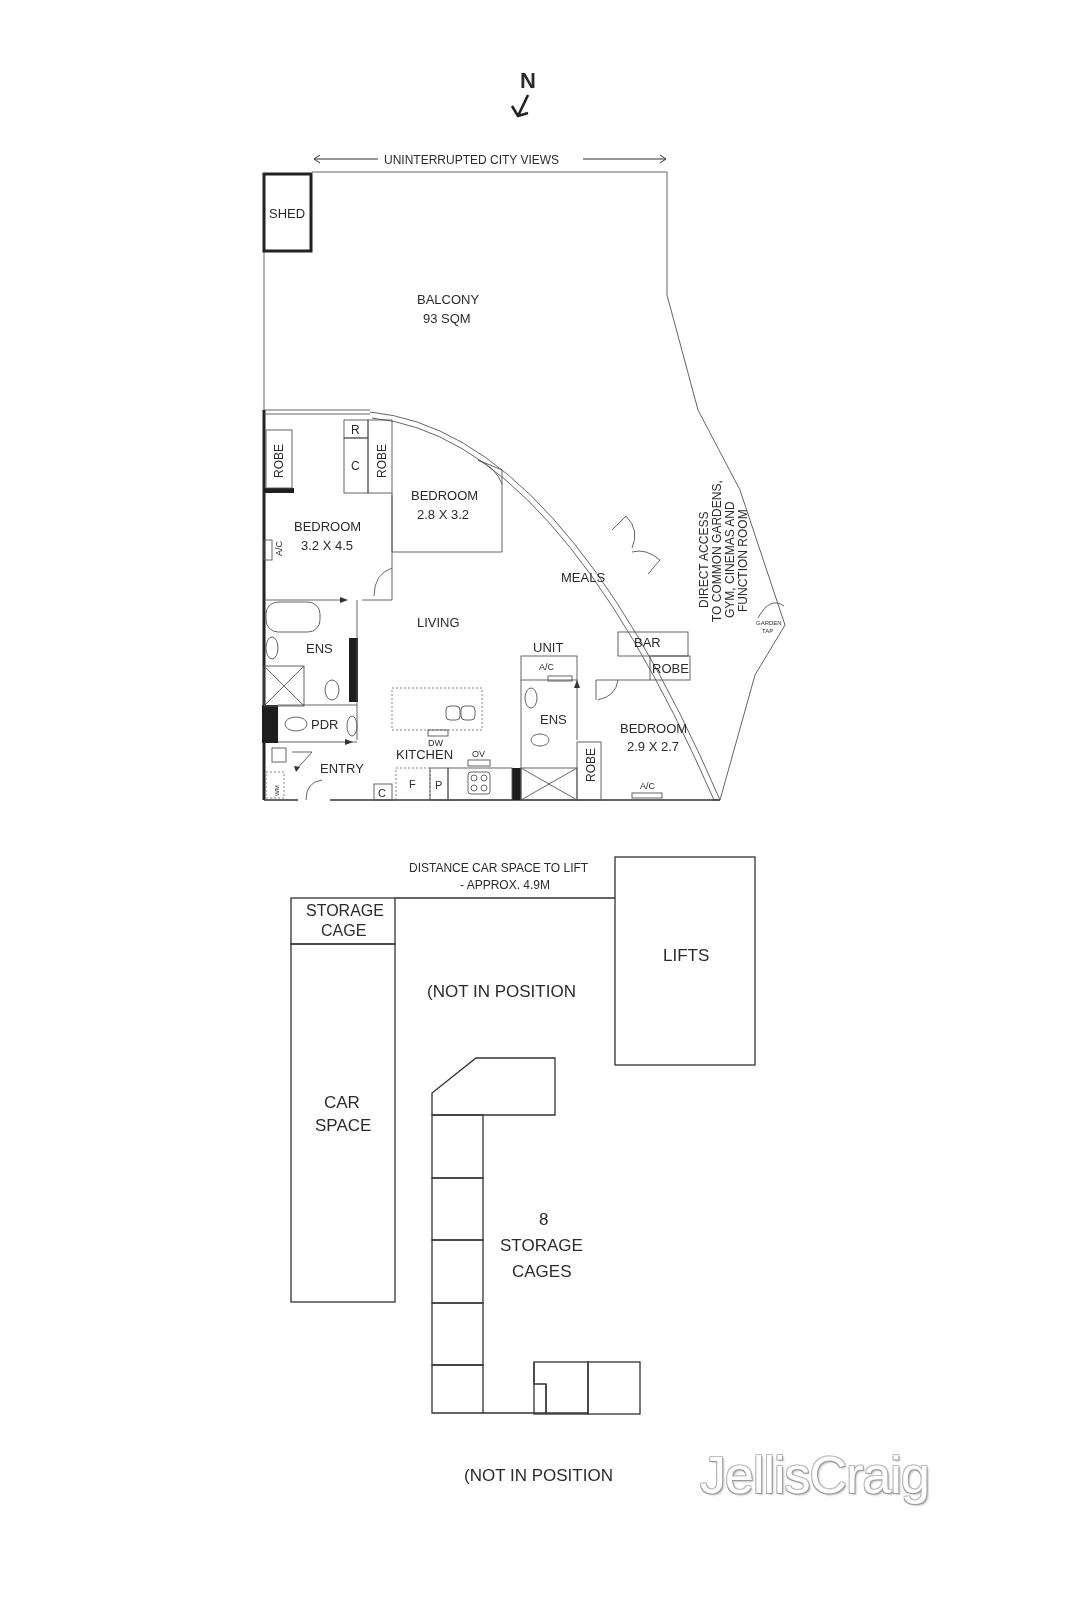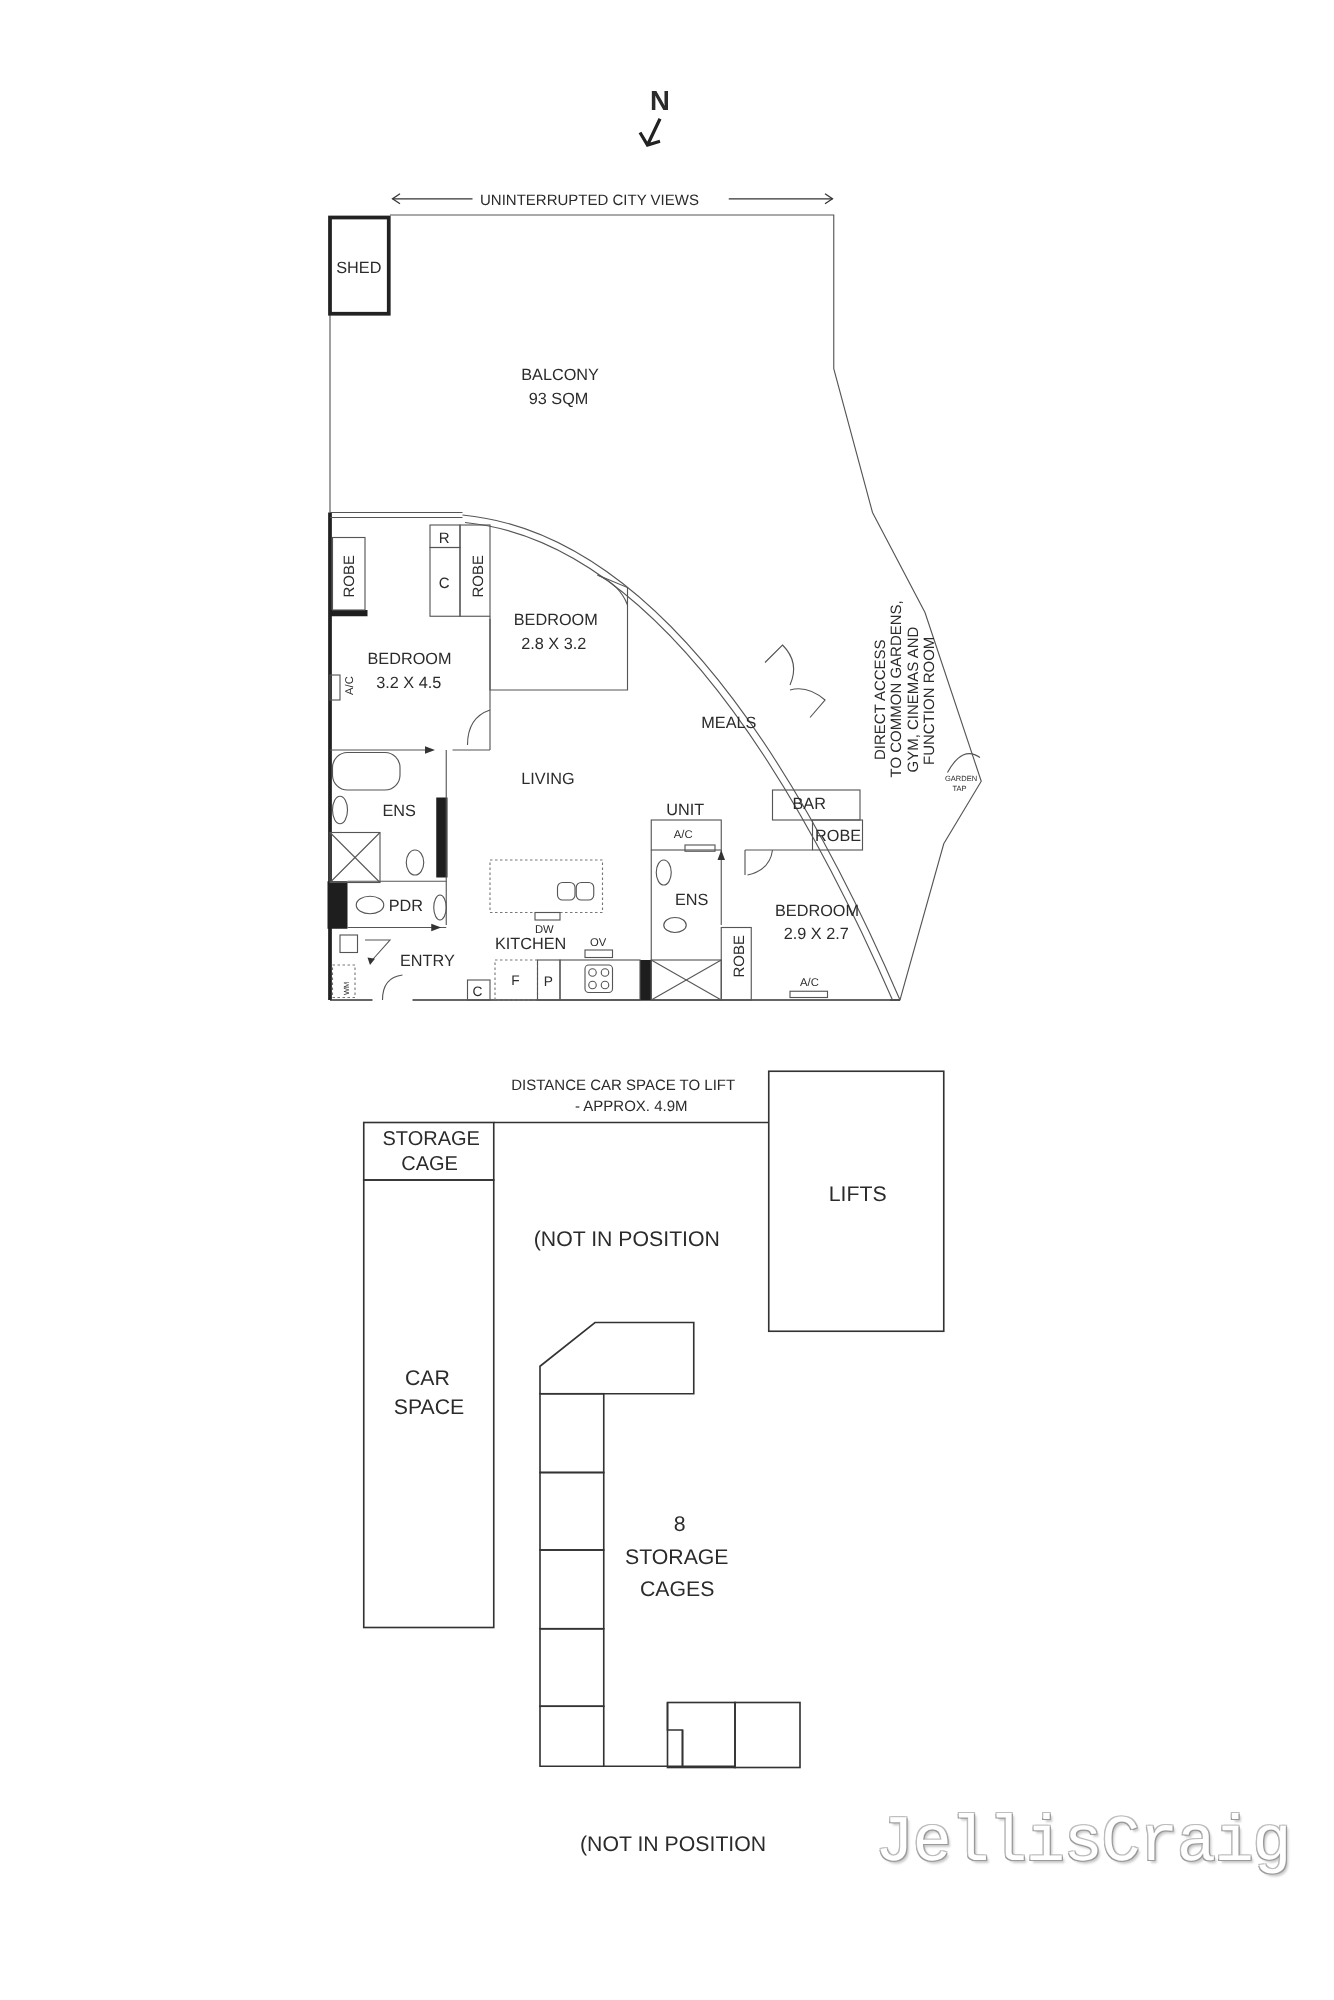--- a/index.html
+++ b/index.html
@@ -10,21 +10,21 @@
   .t12 { font-size: 12px; }
   .t11 { font-size: 11px; }
   .t9 { font-size: 9px; }
   .t6 { font-size: 6px; }
   .t17 { font-size: 17px; }
   .t16 { font-size: 16px; }
   .wall { stroke: #333; fill: none; stroke-width: 1.3; }
   .thin { stroke: #555; fill: none; stroke-width: 0.9; }
   .dash { stroke: #777; fill: none; stroke-width: 0.9; stroke-dasharray: 2 2; }
   .solid { fill: #1e1e1e; }
-  .brand { position: absolute; left: 700px; top: 1445px; font-family: Liberation Mono, monospace; font-size: 52px; color: #fff; letter-spacing: -1px;
+  .brand { position: absolute; left: 700px; top: 1445px; font-family: Liberation Sans, sans-serif; font-size: 52px; color: #fff; letter-spacing: -1px;
            text-shadow: 1px 1px 0 #9a9a9a, -1px -1px 0 #bdbdbd, 1px -1px 0 #bdbdbd, -1px 1px 0 #9a9a9a, 2px 2px 2px #c8c8c8; }
 </style>
 </head>
 <body>
 
 <svg width="1067" height="1600" viewBox="0 0 1067 1600">
 
   <g>
     <text class="lbl" x="520" y="88" style="font-size:22px;font-weight:bold">N</text>
     <path d="M528 95 L518 116 M512 106 L518 116 L528 113" stroke="#222" stroke-width="2.6" fill="none"></path>

